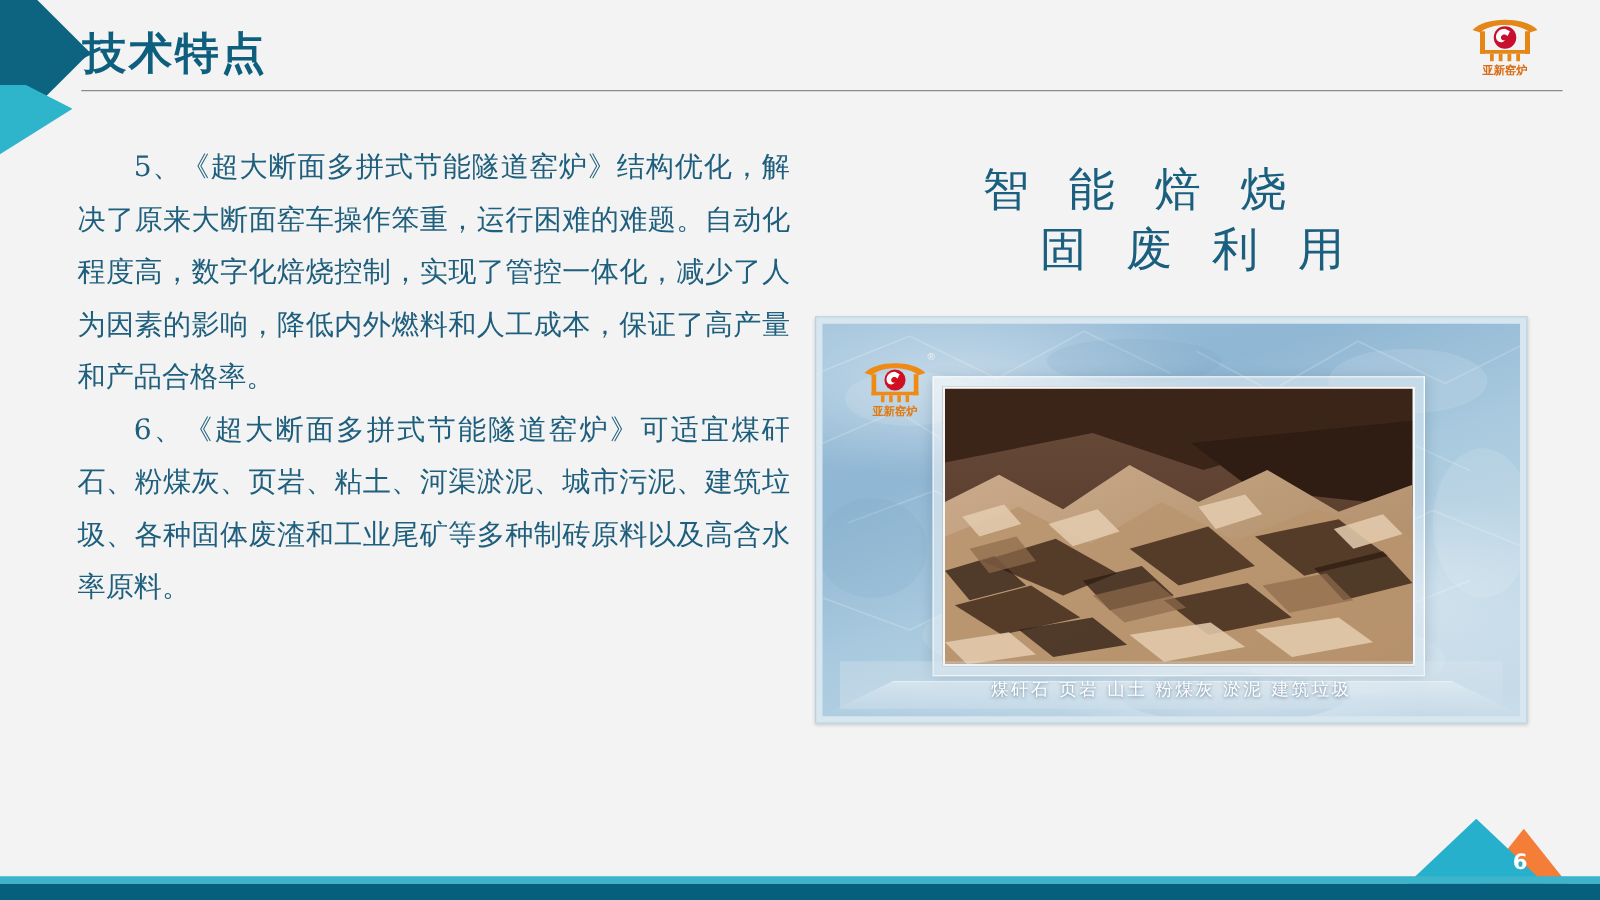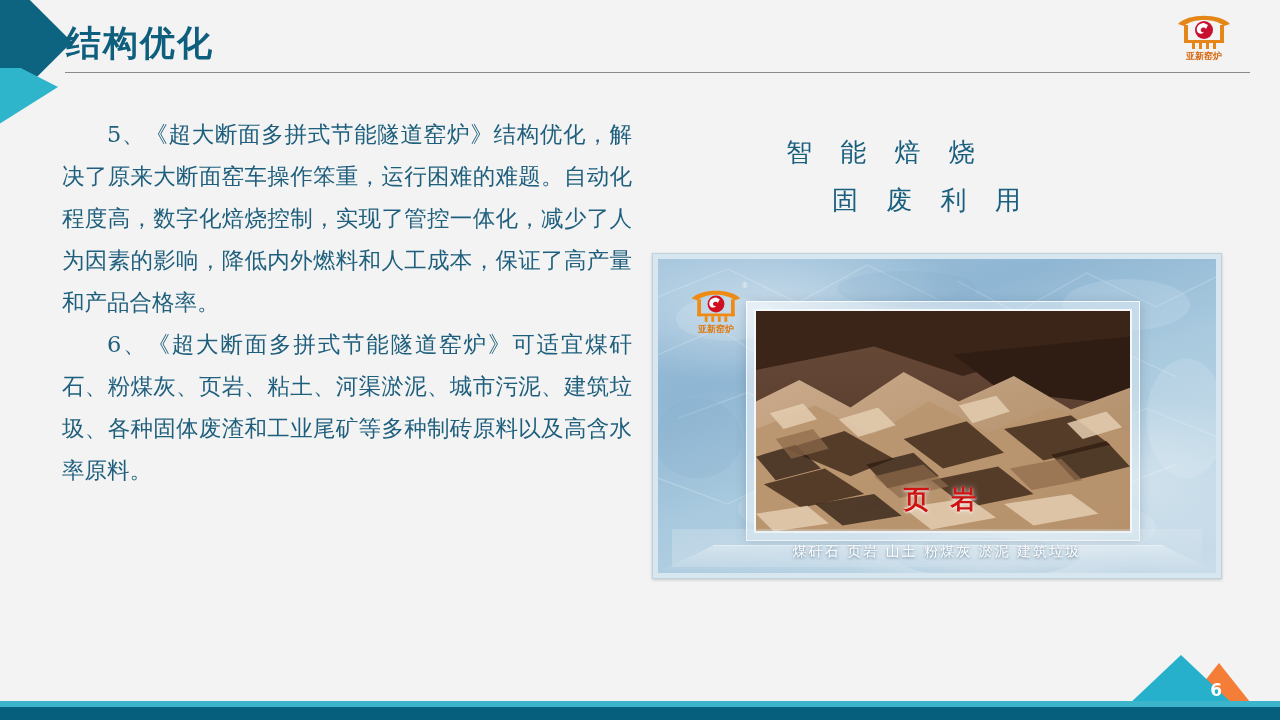--- a/index.html
+++ b/index.html
@@ -54,21 +54,21 @@
     font-size:22.5px;line-height:42px;
     text-align:justify;text-justify:inter-ideograph;
   }
   .body-text p{margin:0;text-indent:2em;}
 
   
   .headline{
     position:absolute;left:760px;top:128px;width:420px;
     color:#1b5f7f;
     font-family:"DejaVu Sans","Liberation Sans",sans-serif;
-    font-size:26px;line-height:48px;font-weight:500;
+    font-size:37px;line-height:48px;font-weight:500;
     letter-spacing:10px;
   }
   .headline .l1{display:block;padding-left:26px;}
   .headline .l2{display:block;padding-left:72px;}
 
   
   .video-card{
     position:absolute;left:652px;top:253px;width:570px;height:326px;
     box-sizing:border-box;
     border:1px solid #bcd3dd;
@@ -166,21 +166,21 @@
   }
 </style>
 </head>
 <body>
 
 <div id="slide">
 
   <div class="chev-dark"></div>
   <div class="chev-light"></div>
 
-  <div class="slide-title">结构优化</div>
+  <div class="slide-title">技术特点</div>
   <div class="title-rule"></div>
 
   <div class="logo" id="header-logo">
     <svg class="kiln" viewBox="0 0 64 40">
       <path d="M6 14 C16 3, 48 3, 58 14 L52 16 C43 8, 21 8, 12 16 Z" fill="#e58618"></path>
       <path d="M12 15 L16 15 L16 33 L12 33 Z" fill="#e58618"></path>
       <path d="M48 15 L52 15 L52 33 L48 33 Z" fill="#e58618"></path>
       <path d="M12 30 L52 30 L52 33 L12 33 Z" fill="#e58618"></path>
       <path d="M20 33 L23 33 L23 39 L20 39 Z" fill="#e58618"></path>
       <path d="M27 33 L30 33 L30 39 L27 39 Z" fill="#e58618"></path>
@@ -290,21 +290,20 @@
               <path d="M150 200 L216 190 L244 210 L178 222 Z"></path>
               <path d="M252 196 L320 186 L348 206 L282 218 Z"></path>
               <path d="M0 206 L52 198 L74 216 L18 224 Z"></path>
             </g>
             <g fill="#8e6b4c" opacity="0.7">
               <path d="M120 168 L170 156 L196 178 L146 190 Z"></path>
               <path d="M20 130 L58 120 L74 140 L36 150 Z"></path>
               <path d="M258 160 L310 150 L332 172 L280 182 Z"></path>
             </g>
           </svg>
-          <div class="photo-caption">页 岩</div>
         </div>
       </div>
 
       <div class="reflection"></div>
 
       <div class="lower-band"></div>
       <div class="lower-caption">煤矸石  页岩  山土  粉煤灰  淤泥  建筑垃圾</div>
     </div>
   </div>
 

